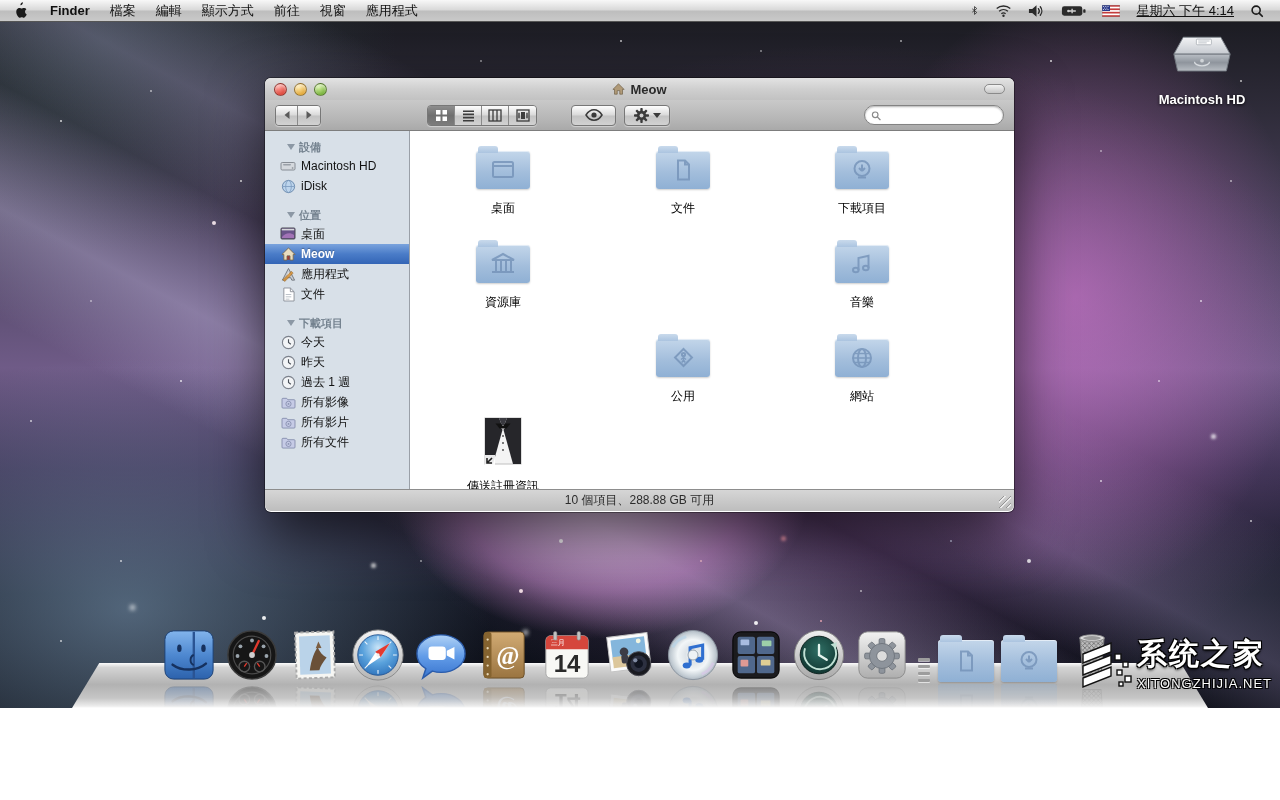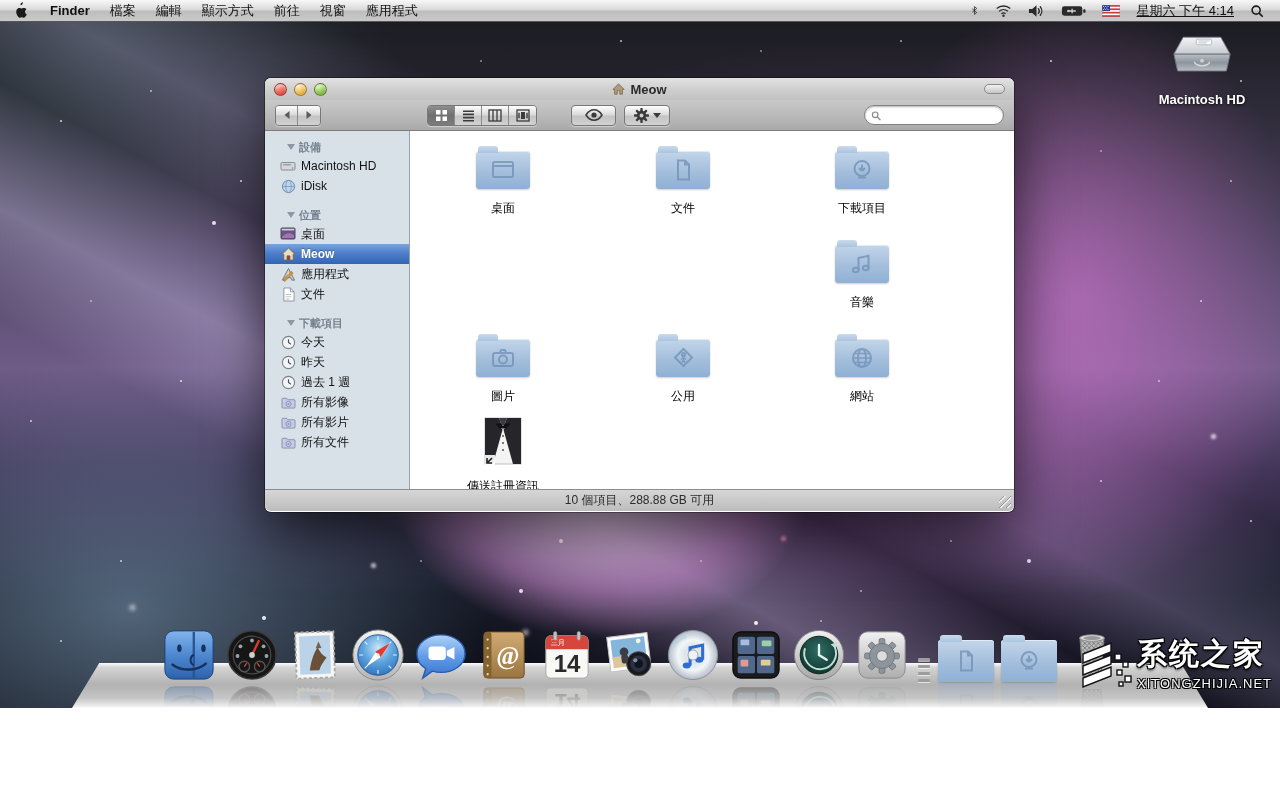--- a/index.html
+++ b/index.html
@@ -491,39 +491,38 @@
         </div>
         <div class="grid-item c3 r1">
           <div class="folder">
               <svg width="32" height="24" viewBox="0 0 32 24" class="glyph">
                 <circle cx="16" cy="10.5" r="7.5"></circle>
                 <path d="M16 6.5v6.5m0 0l-3-3m3 3l3-3M12 19.5h8"></path>
               </svg>
             </div>
           <div class="gi-label">下載項目</div>
         </div>
+        <div class="grid-item c1 r2">
+          <div class="folder">
+              <svg width="32" height="24" viewBox="0 0 32 24" class="glyph">
+                <path d="M16 2l11 6H5z"></path>
+                <path d="M9 9v10M14 9v10M19 9v10M24 9v10M5 20h22"></path>
+              </svg>
+            </div>
+          <div class="gi-label">資源庫</div>
+        </div>
         <div class="grid-item c3 r2">
           <div class="folder">
               <svg width="32" height="24" viewBox="0 0 32 24" class="glyph">
                 <path d="M12.5 18V6l10-2.2V16"></path>
                 <ellipse cx="9.8" cy="18" rx="2.8" ry="2.2"></ellipse>
                 <ellipse cx="19.8" cy="16" rx="2.8" ry="2.2"></ellipse>
               </svg>
             </div>
           <div class="gi-label">音樂</div>
-        </div>
-        <div class="grid-item c1 r3">
-          <div class="folder">
-              <svg width="32" height="24" viewBox="0 0 32 24" class="glyph">
-                <rect x="6" y="7" width="20" height="13" rx="2"></rect>
-                <circle cx="16" cy="13.5" r="4"></circle>
-                <path d="M12.5 7l1.8-3h3.4l1.8 3"></path>
-              </svg>
-            </div>
-          <div class="gi-label">圖片</div>
         </div>
         <div class="grid-item c2 r3">
           <div class="folder">
               <svg width="32" height="24" viewBox="0 0 32 24" class="glyph">
                 <rect x="10.5" y="5.5" width="12" height="12" transform="rotate(45 16.5 11.5)"></rect>
                 <circle cx="16.5" cy="8.5" r="1.6"></circle>
                 <path d="M16.5 10.5v4m0-3l-2.5 2m2.5-2l2.5 2m-4.2 3l1.7-2.5 1.7 2.5" stroke-width="1.4"></path>
               </svg>
             </div>
           <div class="gi-label">公用</div>

